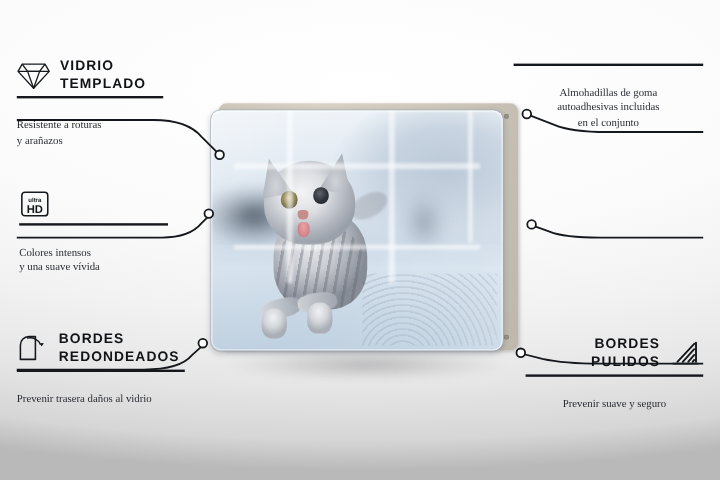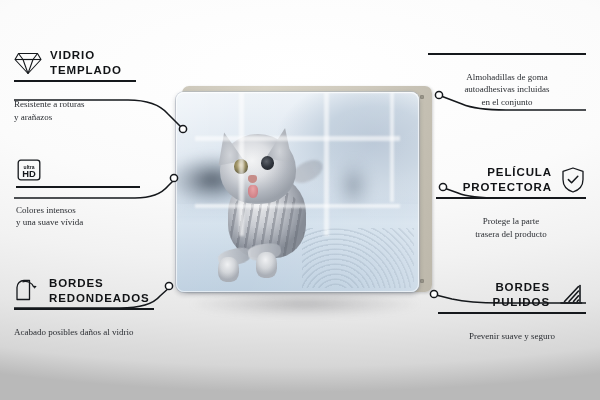--- a/index.html
+++ b/index.html
@@ -348,43 +348,30 @@
     <div class="co-head">
       <svg class="icon" width="27" height="26" viewBox="0 0 27 26">
         <path d="M3,21.5 V9.5 A7,7 0 0 1 10,2.5 H15.5 V21.5 Z" fill="none" stroke="#15181c" stroke-width="1.3" stroke-linejoin="round"></path>
         <path d="M8.5,3.8 C13,2.6 18,4.6 19.8,9.2" fill="none" stroke="#15181c" stroke-width="1.2"></path>
         <path d="M20.6,10.8 L19.4,7.8 L22.6,8.1 Z" fill="#15181c"></path>
       </svg>
       <div class="co-title">BORDES
 REDONDEADOS</div>
     </div>
     <div class="co-rule" style="width:140px;"></div>
-    <div class="co-sub">Acabado posibles daños al vidrio</div>
+    <div class="co-sub">Prevenir trasera daños al vidrio</div>
   </div>
 
   <div class="callout right" style="right:14px; top:50px; width:158px;">
     <div class="co-rule" style="width:158px;"></div>
     <div class="co-sub">Almohadillas de goma
 autoadhesivas incluidas
 en el conjunto</div>
   </div>
 
-  <div class="callout right" style="right:14px; top:165px; width:150px;">
-    <div class="co-head">
-      <div class="co-title" style="text-align:right;">PELÍCULA
-PROTECTORA</div>
-      <svg class="icon" width="26" height="28" viewBox="0 0 26 28">
-        <path d="M13,2 L23,5.4 V13.5 C23,19.8 18.6,24.2 13,26 C7.4,24.2 3,19.8 3,13.5 V5.4 Z" fill="none" stroke="#15181c" stroke-width="1.3" stroke-linejoin="round"></path>
-        <path d="M8.4,13.6 L11.6,16.8 L17.8,10.2" fill="none" stroke="#15181c" stroke-width="1.5" stroke-linecap="round" stroke-linejoin="round"></path>
-      </svg>
-    </div>
-    <div class="co-rule" style="width:150px;"></div>
-    <div class="co-sub">Protege la parte
-trasera del producto</div>
-  </div>
 
   <div class="callout right" style="right:14px; top:280px; width:148px;">
     <div class="co-head">
       <div class="co-title" style="text-align:right;">BORDES
 PULIDOS</div>
       <svg class="icon" width="28" height="26" viewBox="0 0 28 26">
         <g stroke="#15181c" stroke-width="1.6" stroke-linecap="round">
           <line x1="3" y1="21" x2="23.5" y2="21"></line>
           <line x1="22" y1="19.5" x2="22" y2="3.5"></line>
           <line x1="6.5" y1="19.5" x2="20.5" y2="4.5"></line>

